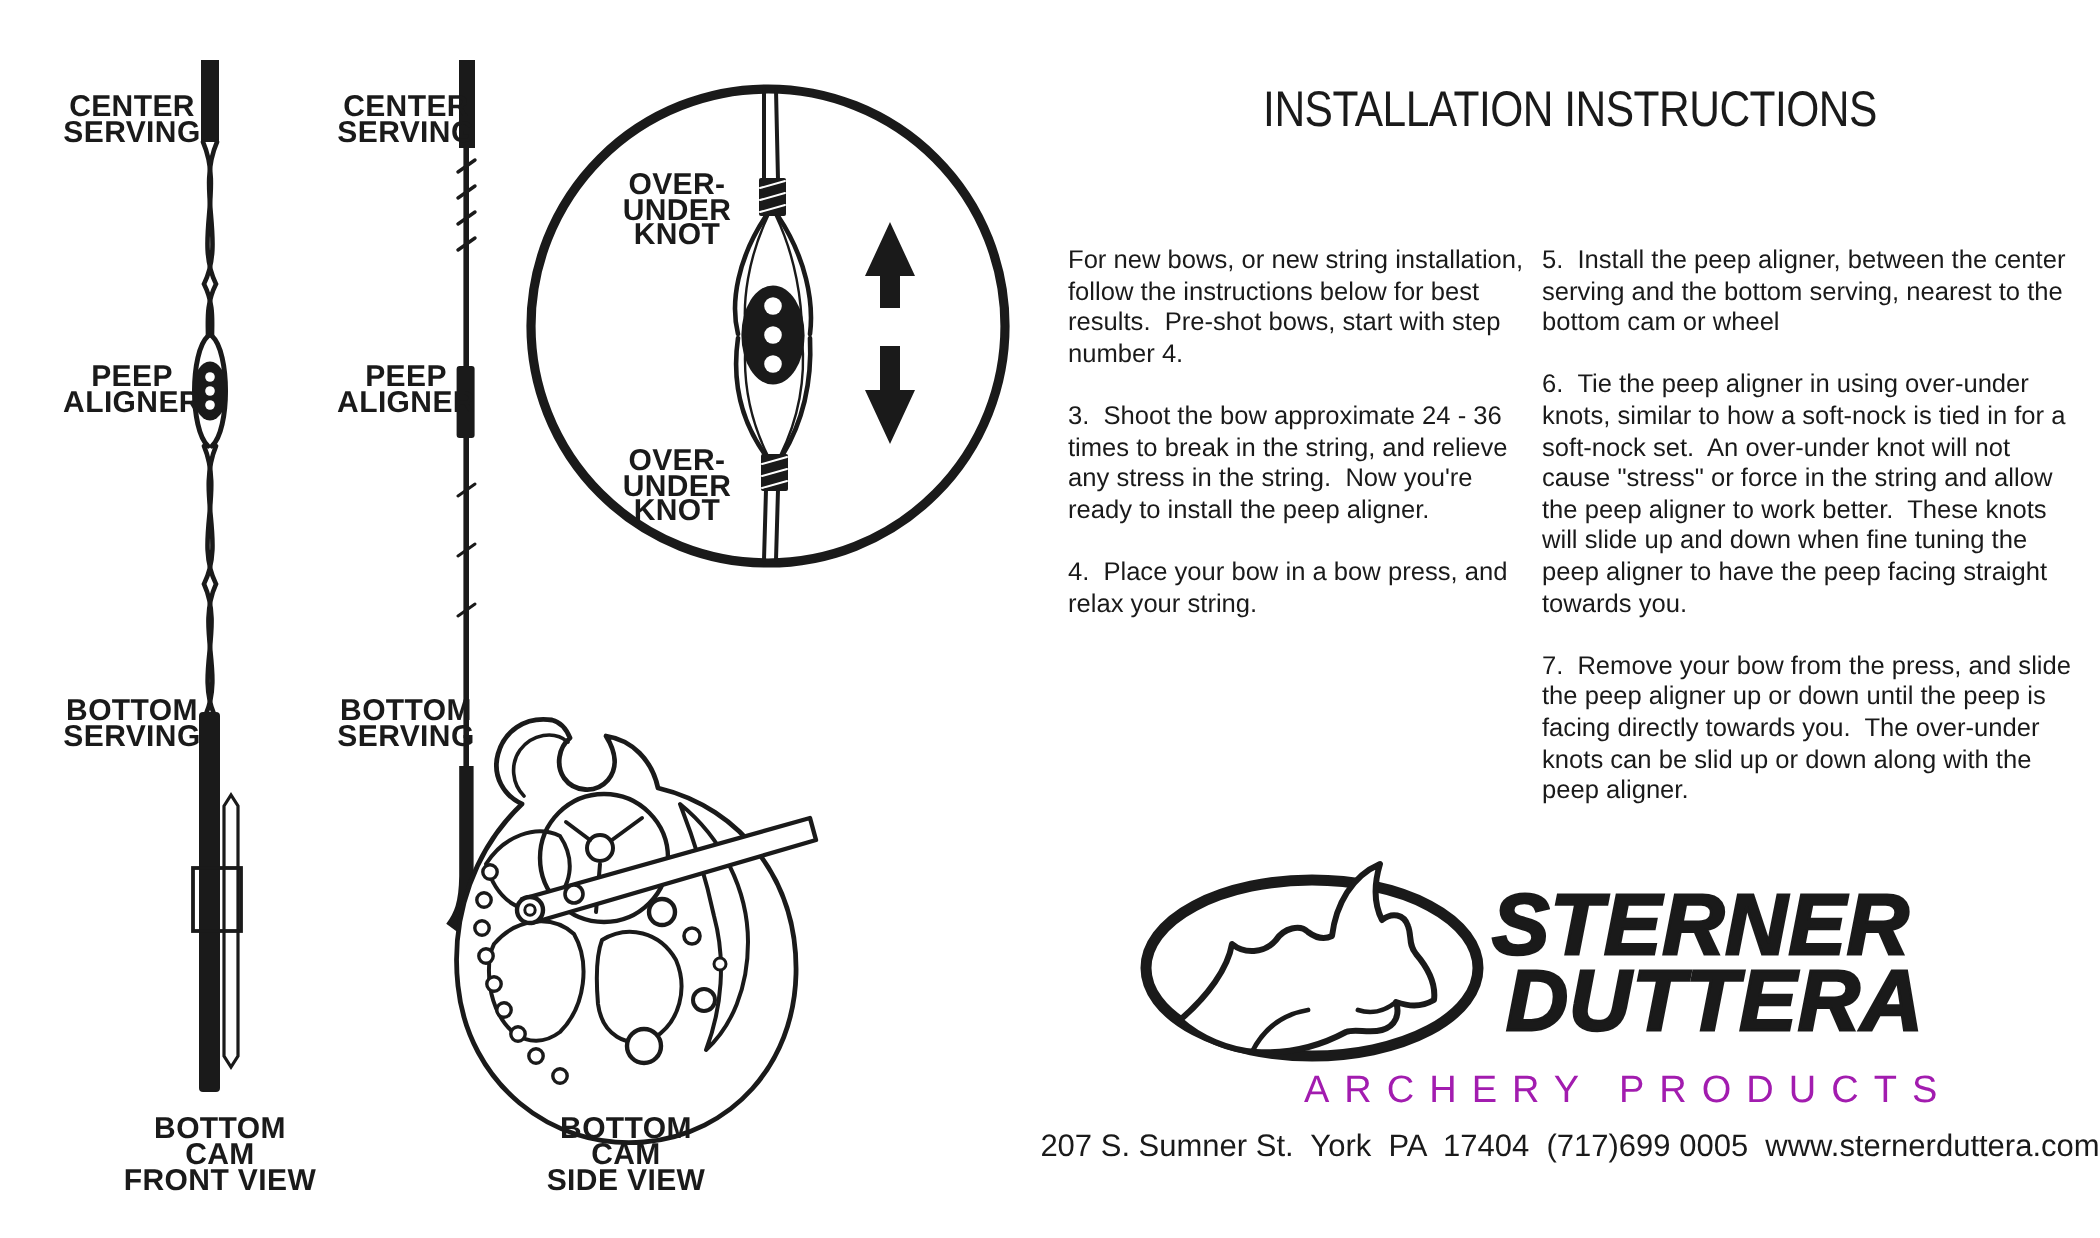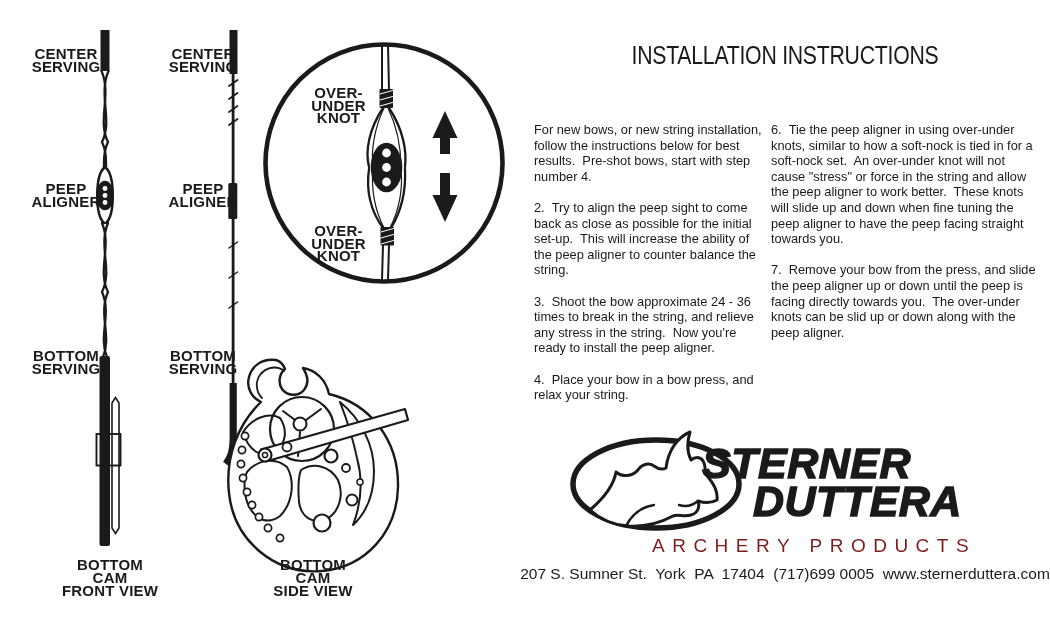--- a/index.html
+++ b/index.html
@@ -28,25 +28,25 @@
   .colB{left:771px;width:266px;}
   .col p{margin:0 0 15.6px 0;}
   .col .txt, .col .intro-text{white-space:pre-wrap;}
   .col .num{margin-right:7px;}
   
   .brand-line{
     position:absolute;font-style:italic;font-weight:bold;
     font-size:43px;line-height:38px;letter-spacing:.5px;color:#1a1a1a;
     -webkit-text-stroke:1.4px #1a1a1a;white-space:nowrap;
   }
-  .brand1{left:702px;top:444px;}
+  .brand1{left:746px;top:444px;}
   .brand2{left:753px;top:482px;}
   .tagline{
     position:absolute;left:652px;top:535px;font-size:19px;letter-spacing:7.5px;
-    white-space:nowrap;color:#7f1d1d;
+    white-space:nowrap;color:#a21caf;
   }
   .address{
     position:absolute;left:520px;top:565px;width:530px;text-align:center;
     font-size:15.5px;white-space:pre-wrap;color:#1a1a1a;
   }
 </style>
 </head>
 <body>
 
 <svg class="abs" style="left:0;top:0" width="520" height="619" viewBox="0 0 520 619">
@@ -192,26 +192,26 @@
 
 <div class="dlabel knot-label" style="left:296px;top:87px;width:85px">OVER-UNDER
 KNOT</div>
 <div class="dlabel knot-label" style="left:296px;top:225px;width:85px">OVER-UNDER
 KNOT</div>
 
 <div class="title">INSTALLATION INSTRUCTIONS</div>
 
 <div class="col colA">
   <p><span class="intro-text">For new bows, or new string installation, follow the instructions below for best results.  Pre-shot bows, start with step number 4.</span></p>
-  <p class="step"><span class="num">2.</span><span class="txt">Try to align the peep sight to come back as close as possible for the initial set-up.  This will increase the ability of the peep aligner to counter balance the string.</span></p>
   <p class="step"><span class="num">3.</span><span class="txt">Shoot the bow approximate 24 - 36 times to break in the string, and relieve any stress in the string.  Now you're ready to install the peep aligner.</span></p>
   <p class="step"><span class="num">4.</span><span class="txt">Place your bow in a bow press, and relax your string.</span></p>
 </div>
 
 <div class="col colB">
+  <p class="step"><span class="num">5.</span><span class="txt">Install the peep aligner, between the center serving and the bottom serving, nearest to the bottom cam or wheel</span></p>
   <p class="step"><span class="num">6.</span><span class="txt">Tie the peep aligner in using over-under knots, similar to how a soft-nock is tied in for a soft-nock set.  An over-under knot will not cause "stress" or force in the string and allow the peep aligner to work better.  These knots will slide up and down when fine tuning the peep aligner to have the peep facing straight towards you.</span></p>
   <p class="step"><span class="num">7.</span><span class="txt">Remove your bow from the press, and slide the peep aligner up or down until the peep is facing directly towards you.  The over-under knots can be slid up or down along with the peep aligner.</span></p>
 </div>
 
 <svg class="abs" style="left:560px;top:430px" width="200" height="108" viewBox="0 0 200 108">
   <ellipse cx="96" cy="54" rx="83" ry="44" fill="none" stroke="#1a1a1a" stroke-width="5.5"></ellipse>
   <g>
     <path d="M30,80 C44,68 54,54 56,42 C62,47 72,47 78,40 C82,34 90,32 94,36
              C98,39 102,40 106,38 C108,22 116,8 130,2 C127,12 127,22 131,30
              C136,26 142,27 144,33 C146,38 144,42 148,47 C154,54 158,62 157,70

